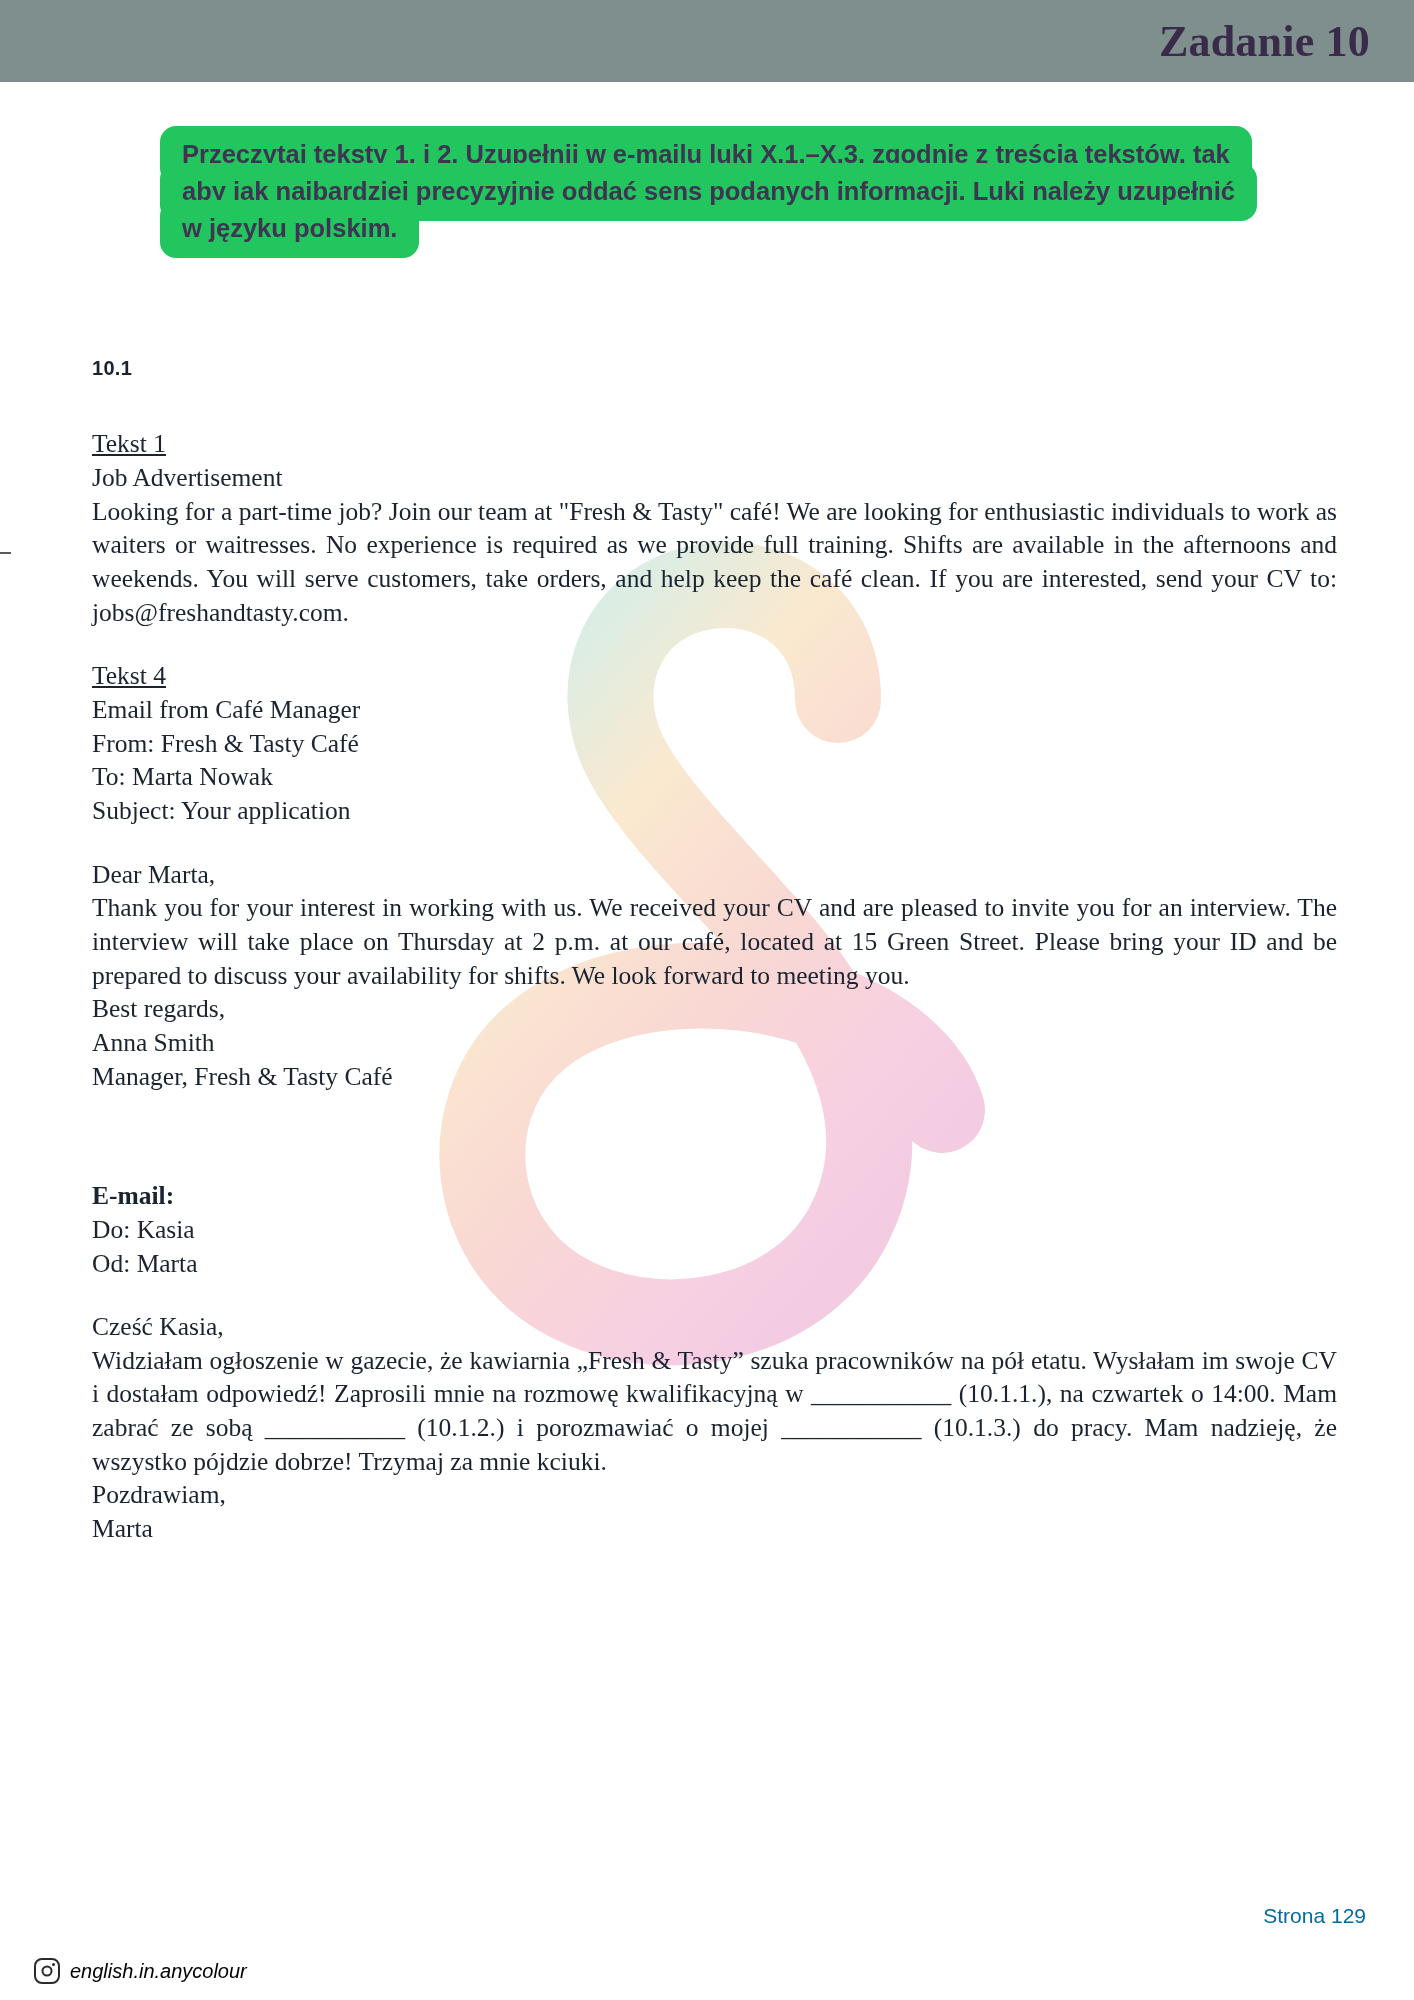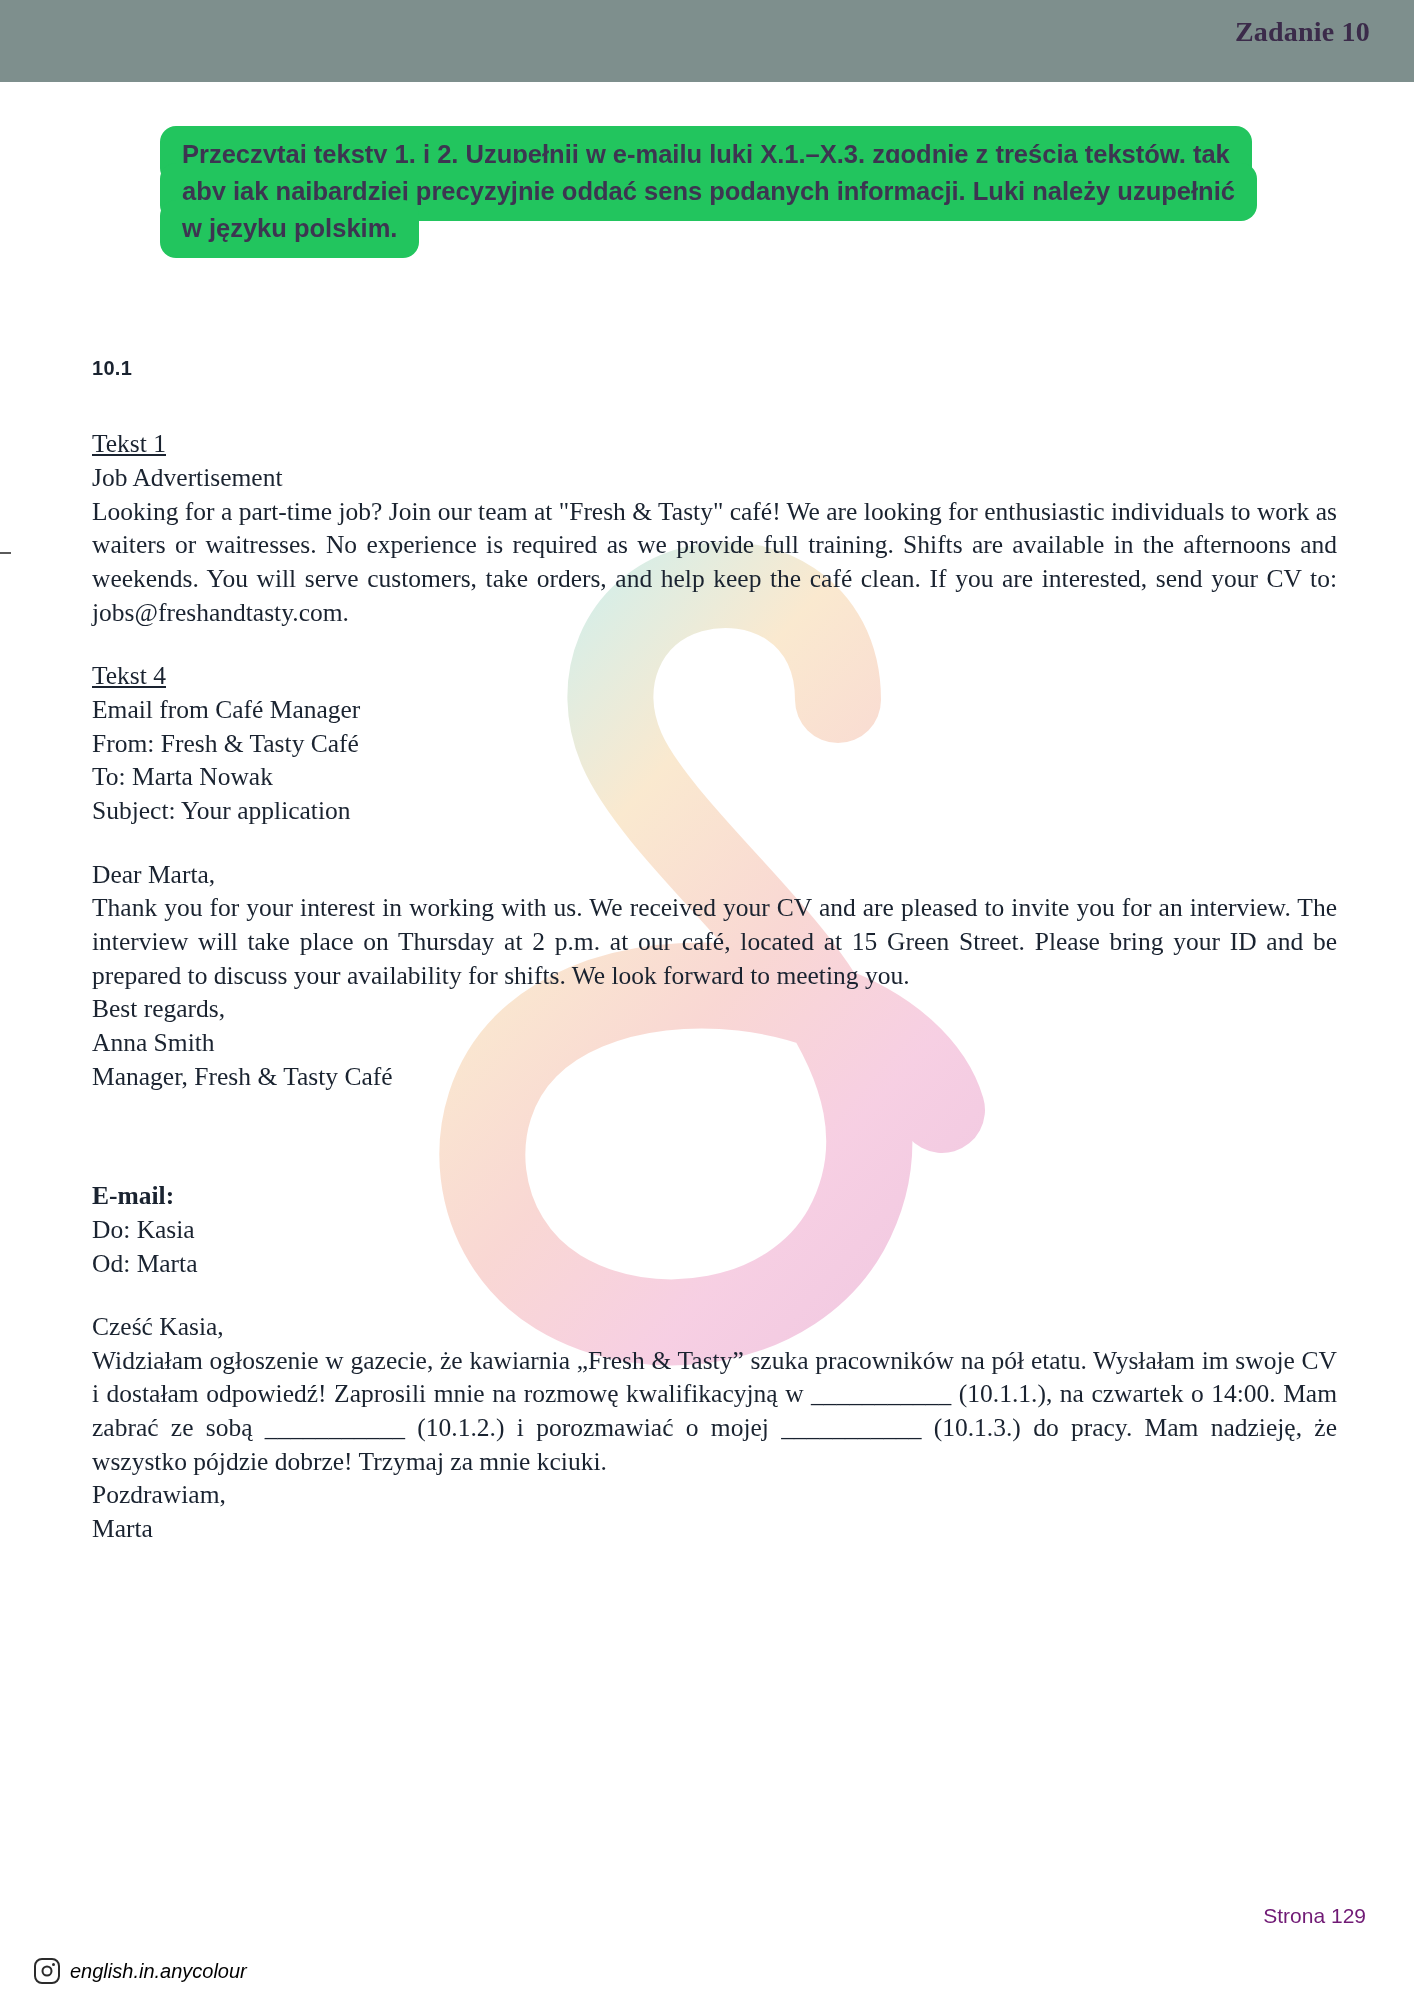--- a/index.html
+++ b/index.html
@@ -24,21 +24,21 @@
     width: 1414px;
     height: 82px;
     background: #7e8f8d;
   }
   .header-title {
     position: absolute;
     top: 16px;
     right: 44px;
     font-family: "Liberation Serif", serif;
     font-weight: bold;
-    font-size: 28px;
+    font-size: 44px;
     color: #3b2b4a;
     letter-spacing: 0.2px;
   }
 
   
   .instruction-wrap {
     position: absolute;
     top: 136px;
     left: 160px;
     width: 1090px;
@@ -99,21 +99,21 @@
   .gap-lg { height: 86px; }
   .bold { font-weight: bold; }
 
   
   .page-num {
     position: absolute;
     right: 48px;
     bottom: 72px;
     font-family: "Liberation Sans", sans-serif;
     font-size: 21px;
-    color: #701a75;
+    color: #0369a1;
     z-index: 3;
   }
 
   
   .footer-handle {
     position: absolute;
     left: 34px;
     bottom: 16px;
     display: flex;
     align-items: center;

